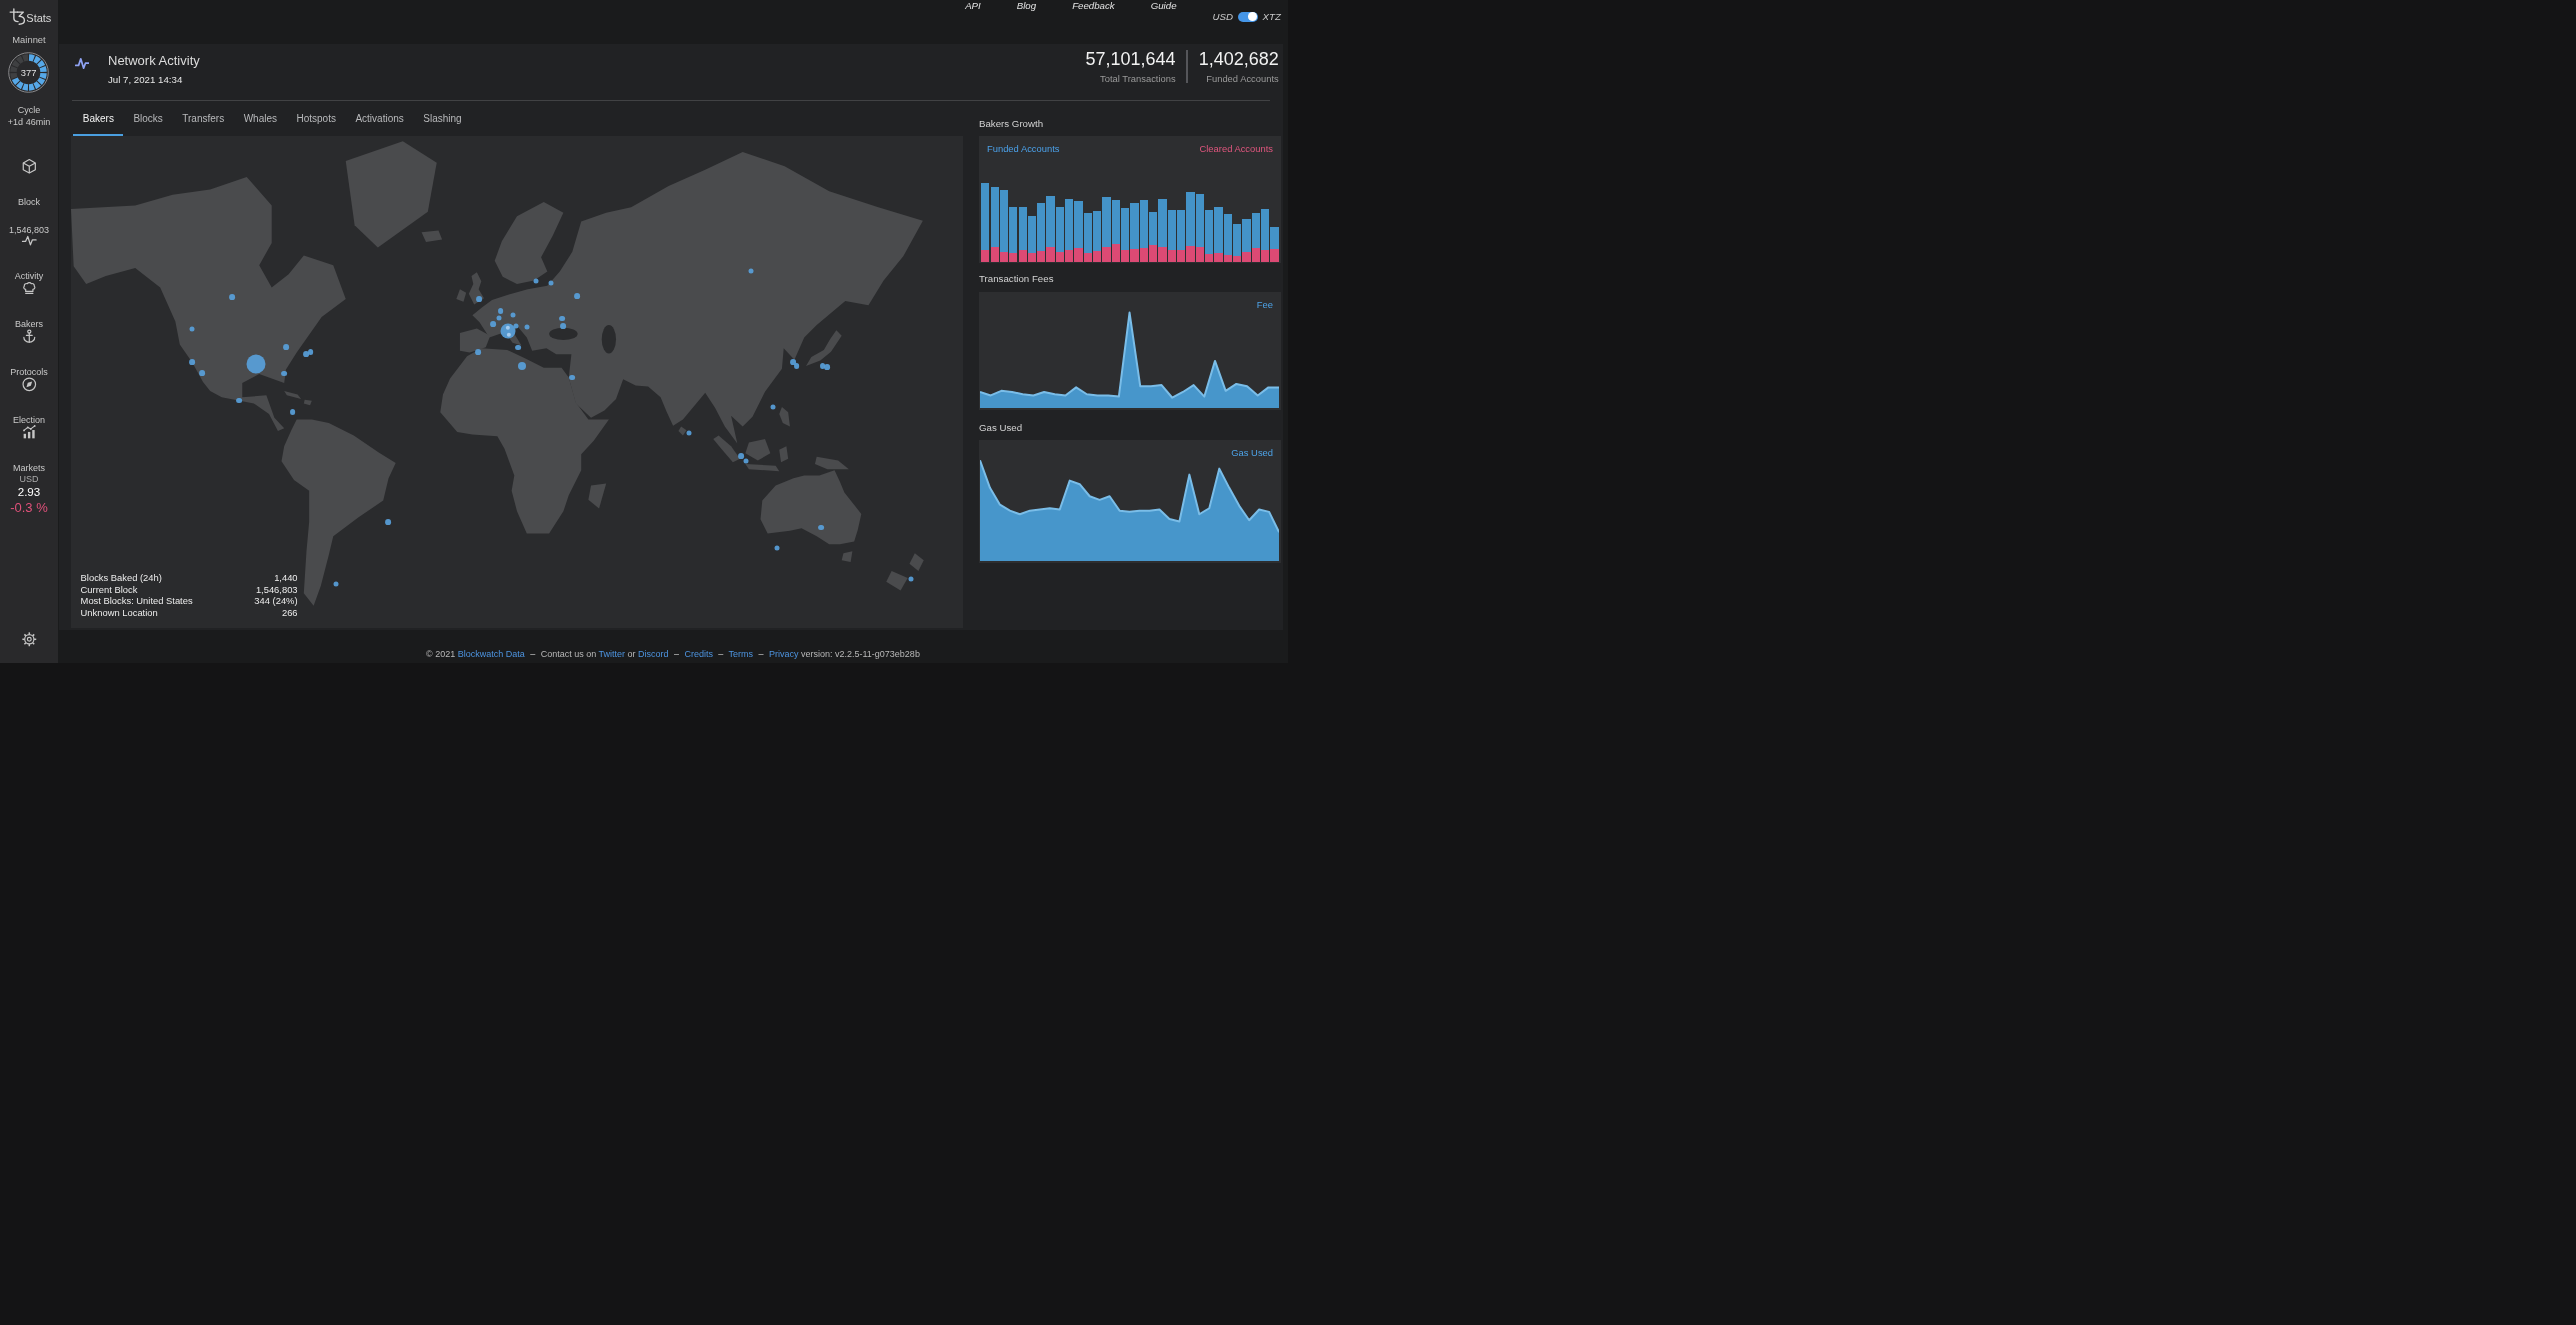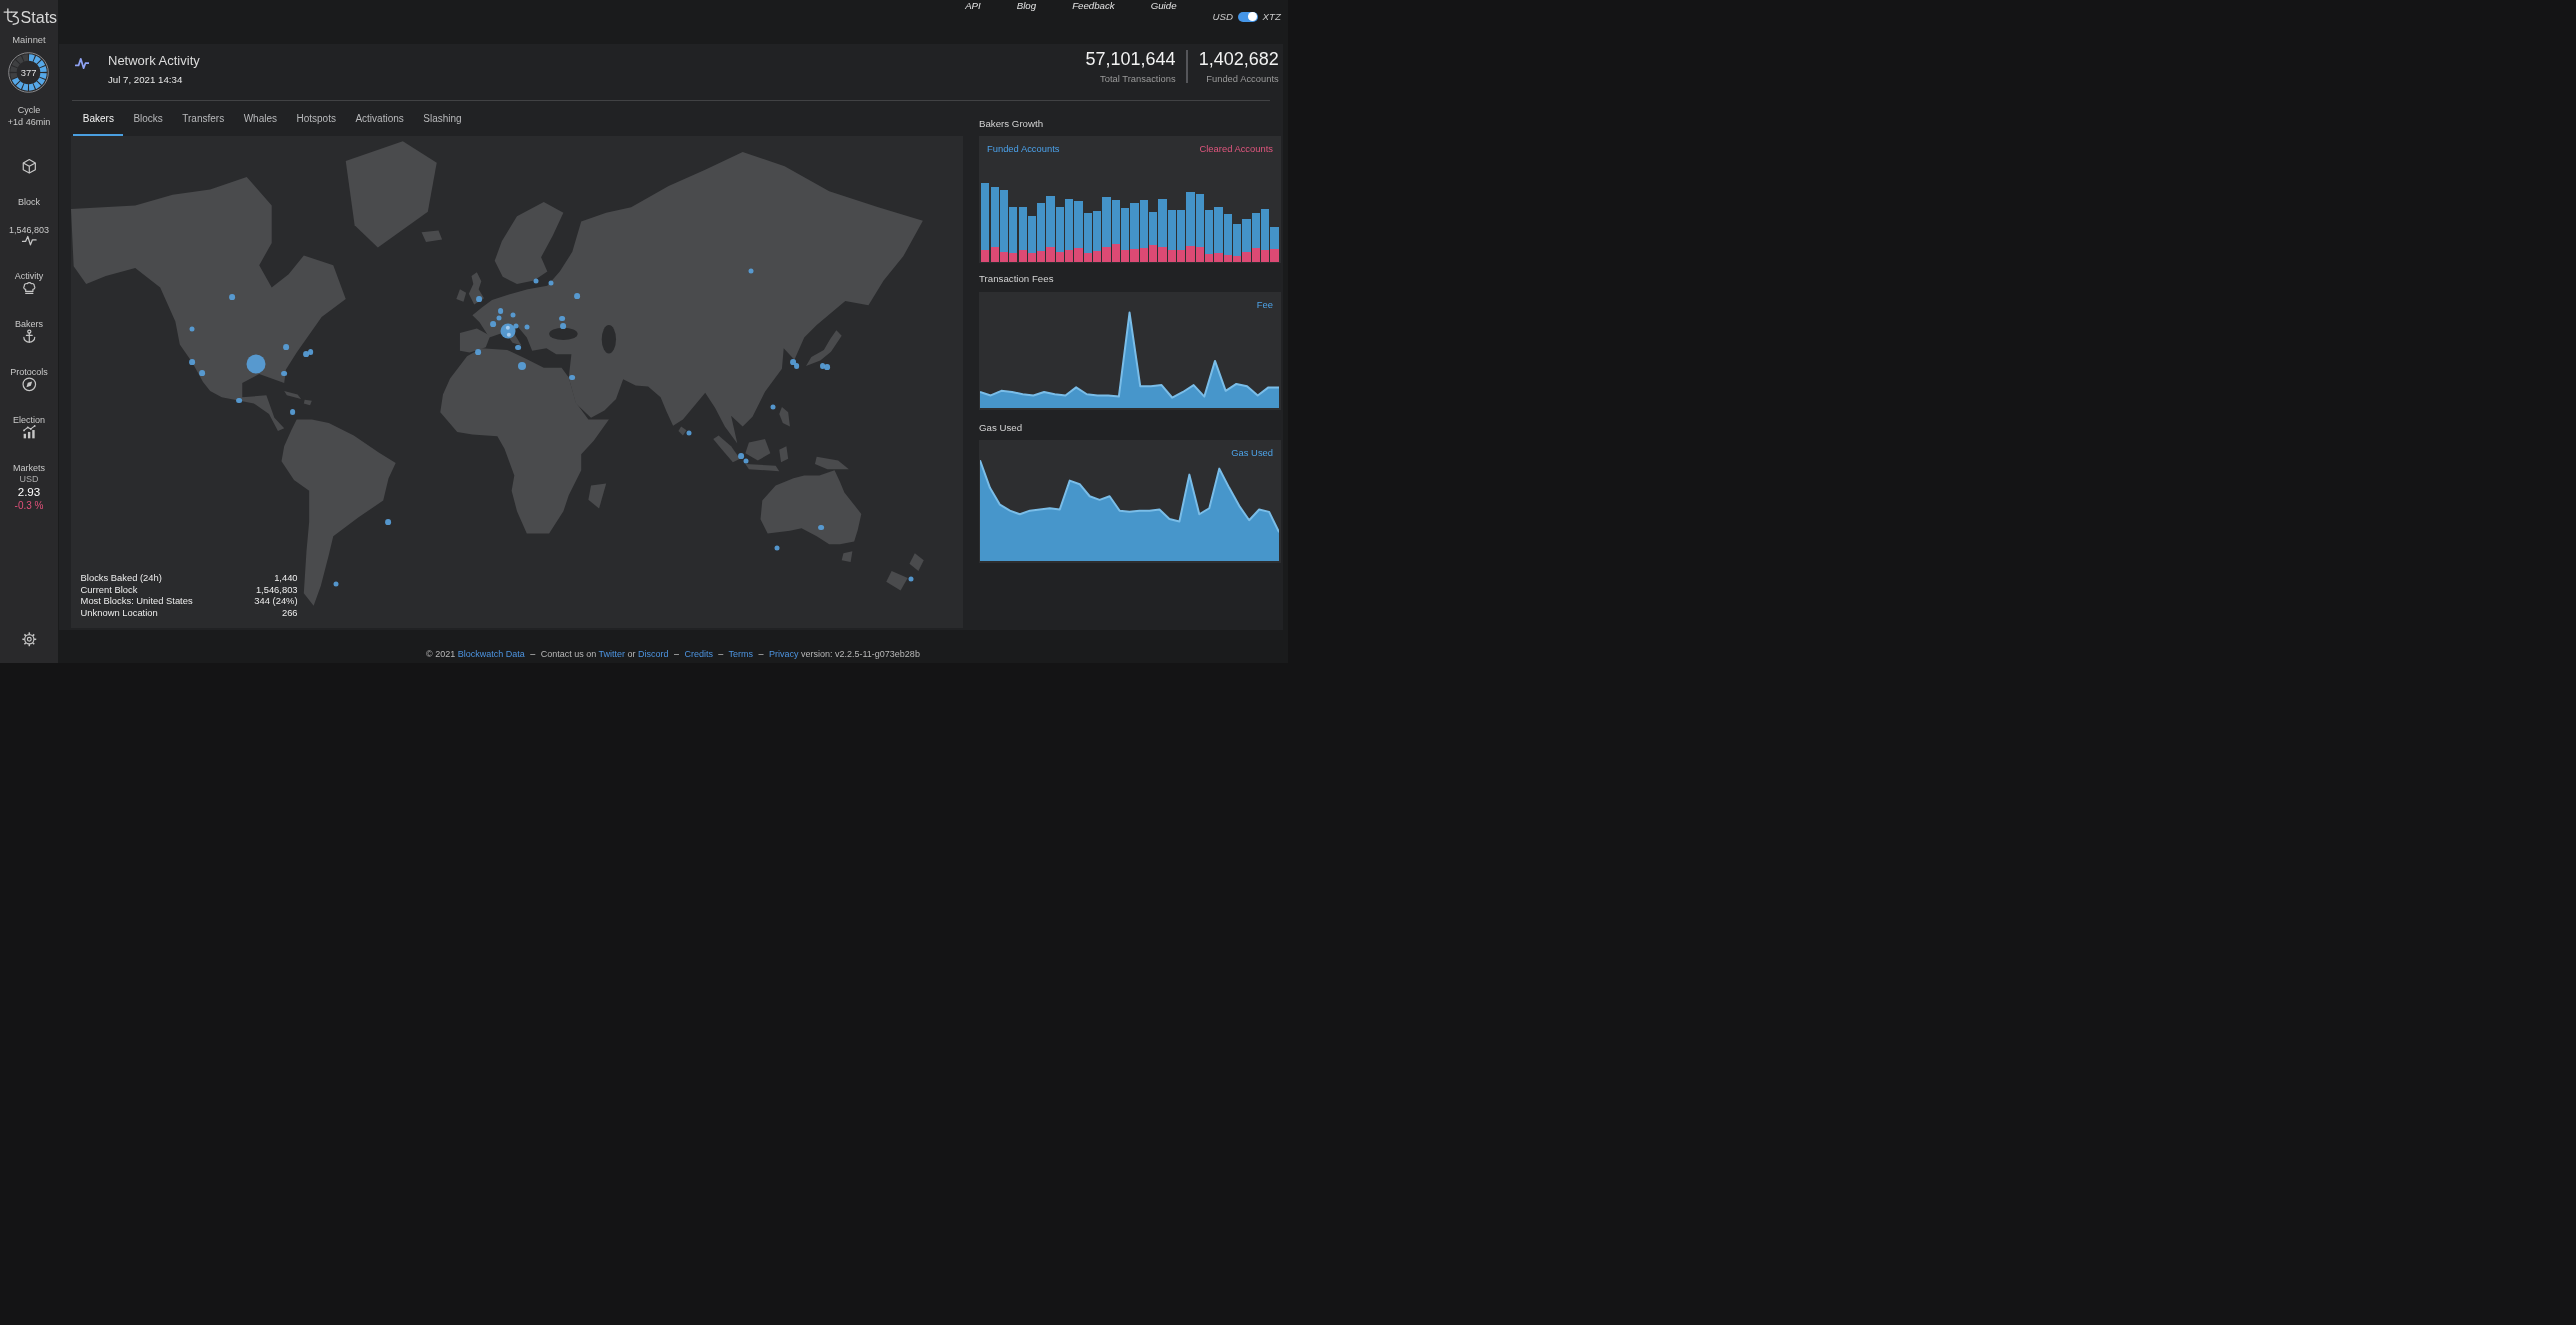--- a/index.html
+++ b/index.html
@@ -2,31 +2,31 @@
 <html style="font-size:11.6px"><head>
 <meta charset="utf-8">
 <style>
   html,body{margin:0;padding:0;background:#141415;}
   .page{position:relative;width:1288px;height:663px;background:#1a1b1c;overflow:hidden;
         font-family:"Liberation Sans",sans-serif;color:#ddd;-webkit-font-smoothing:antialiased;}
 
   
   .sidebar{position:absolute;left:0;top:0;width:58px;height:663px;background:#29292b;text-align:center;}
   .logo{position:absolute;top:5.8px;left:0;width:58px;display:flex;align-items:center;justify-content:center;gap:0.7px;}
-  .logo-text{font-size:16px;color:#d8d8d8;}
+  .logo-text{font-size:11px;color:#d8d8d8;}
   .network{position:absolute;top:34px;width:58px;font-size:9.4px;color:#c4c4c4;}
   .cycle-ring{position:absolute;top:51px;left:7.2px;width:43px;height:43px;}
   .cycle-num{position:absolute;top:0;left:0;width:43px;height:43px;display:flex;align-items:center;justify-content:center;font-size:9.4px;color:#e2e2e2;}
   .cycle-label{position:absolute;top:105px;width:58px;font-size:9px;color:#c9c9c9;line-height:11.6px;}
   .side-item{position:absolute;width:58px;display:flex;flex-direction:column;align-items:center;gap:20px;cursor:pointer;}
   .side-item .lbl{font-size:9px;color:#c9c9c9;line-height:10.8px;}
   .price-block{position:absolute;top:474px;width:58px;}
   .price-block .cur{font-size:9px;color:#aaa;}
   .price-block .val{font-size:11.6px;color:#fff;margin-top:1.4px;}
-  .price-block .chg{font-size:10px;color:#e0517a;margin-top:1.4px;}
+  .price-block .chg{font-size:13px;color:#e0517a;margin-top:1.4px;}
   .settings{top:631px;}
 
   
   .topbar{position:absolute;left:58px;top:0;right:0;height:33px;}
   .search{position:absolute;left:17.3px;top:6.5px;width:807px;height:19.5px;background:#131314;
           border:0.7px solid #3c3c3e;border-radius:3.6px;color:#ddd;font-size:9.7px;padding:0 8.7px;
           font-family:"Liberation Sans",sans-serif;box-sizing:border-box;outline:none;}
   .search::placeholder{color:#6e6e70;}
   .toplinks{position:absolute;right:7.2px;top:0;height:33px;display:flex;gap:36px;font-style:italic;}
   .toplink{font-size:9.7px;color:#e3e3e3;cursor:pointer;}

